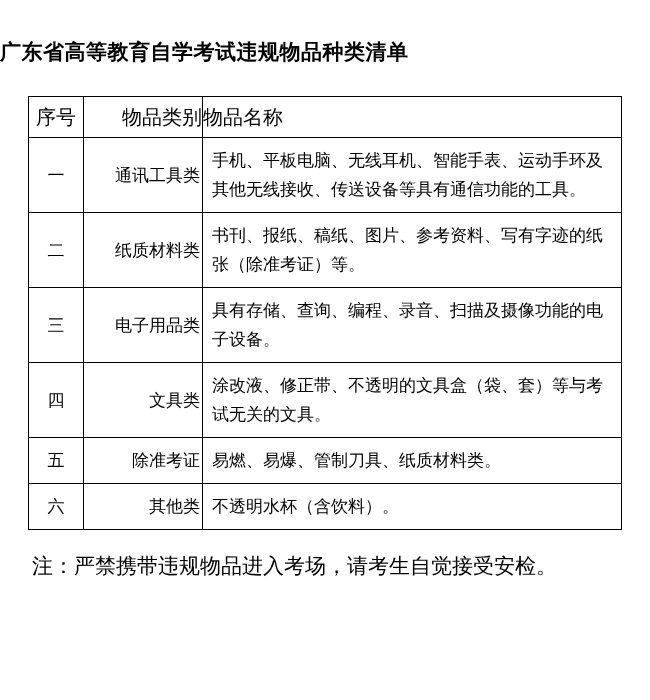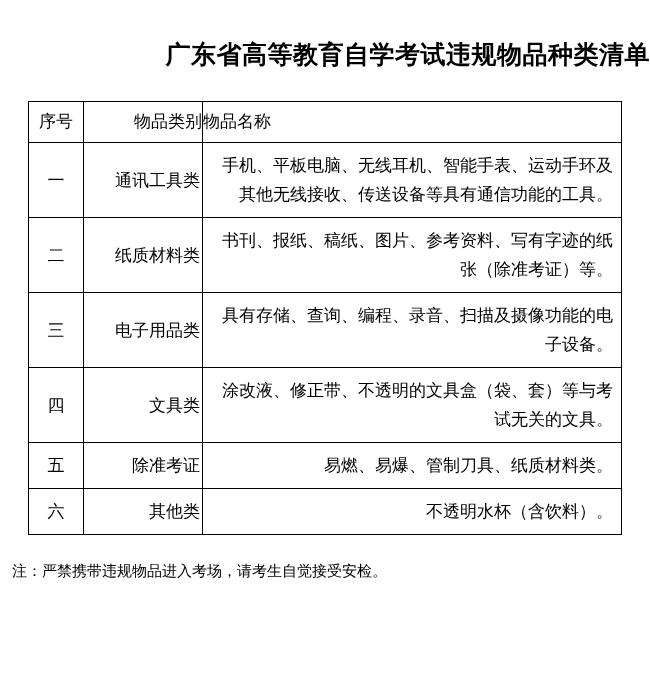--- a/index.html
+++ b/index.html
@@ -14,22 +14,22 @@
     color: #000000;
     overflow: hidden;
   }
   .page {
     width: 650px;
     height: 700px;
     position: relative;
     box-sizing: border-box;
   }
   .doc-title {
-    text-align: right;
-    font-size: 25px;
+    text-align: left;
+    font-size: 21px;
     font-weight: bold;
     letter-spacing: 0.5px;
     padding-top: 38px;
     padding-bottom: 0;
     font-family: "Liberation Serif", "DejaVu Serif", serif;
     color: #000;
   }
   .table-wrap {
     margin: 30px 28px 0 28px;
   }
@@ -46,43 +46,43 @@
   }
   th.col-no, td.col-no {
     width: 54px;
     text-align: center;
   }
   th.col-cat, td.col-cat {
     width: 118px;
     text-align: right;
   }
   th.col-name, td.col-name {
-    text-align: right;
+    text-align: left;
   }
   thead th {
-    font-size: 17px;
+    font-size: 20px;
     font-weight: normal;
     height: 40px;
     line-height: 40px;
     font-family: "Liberation Serif", "DejaVu Serif", serif;
   }
   tbody td {
     font-size: 17px;
     line-height: 29px;
     font-family: "Liberation Serif", "DejaVu Serif", serif;
   }
   tbody td.col-no, tbody td.col-cat {
     padding: 6px 2px;
   }
   tbody td.col-name {
     padding: 8px 8px 8px 9px;
   }
   .note {
-    margin: 22px 28px 0 12px;
-    font-size: 15px;
+    margin: 22px 28px 0 32px;
+    font-size: 21px;
     line-height: 28px;
     font-family: "Liberation Serif", "DejaVu Serif", serif;
   }
 </style>
 </head>
 <body>
 
 <div class="page">
 
   <div class="doc-title">广东省高等教育自学考试违规物品种类清单</div>

